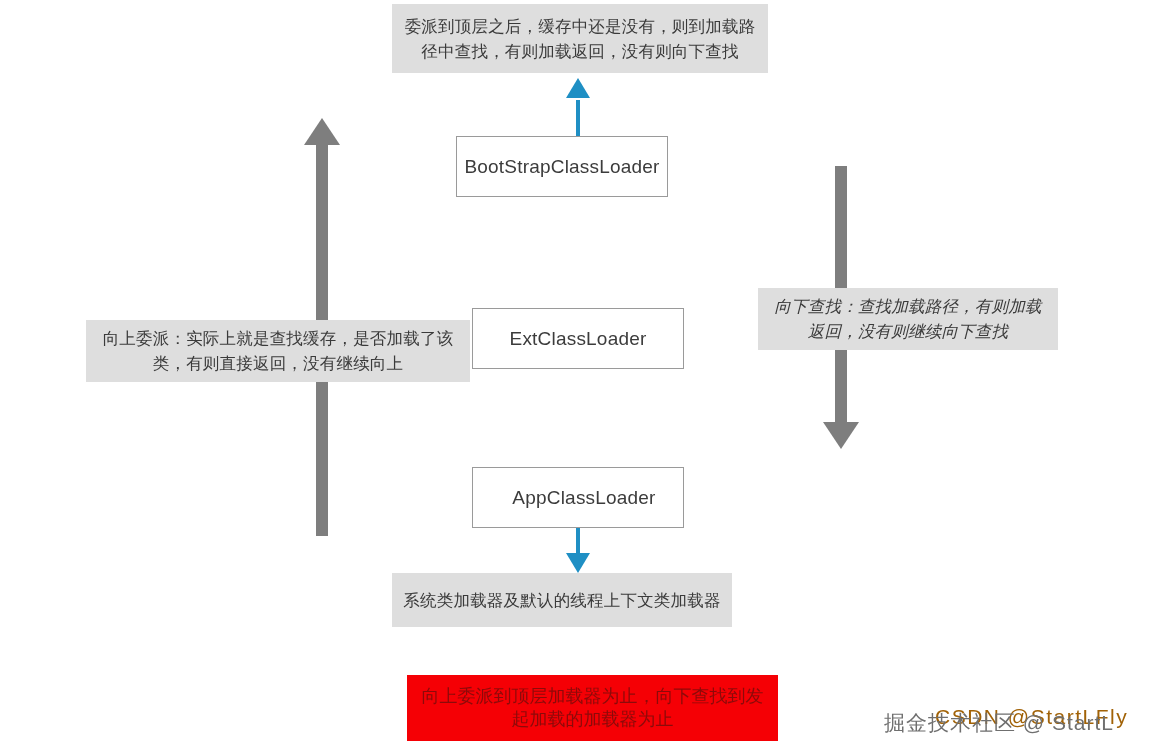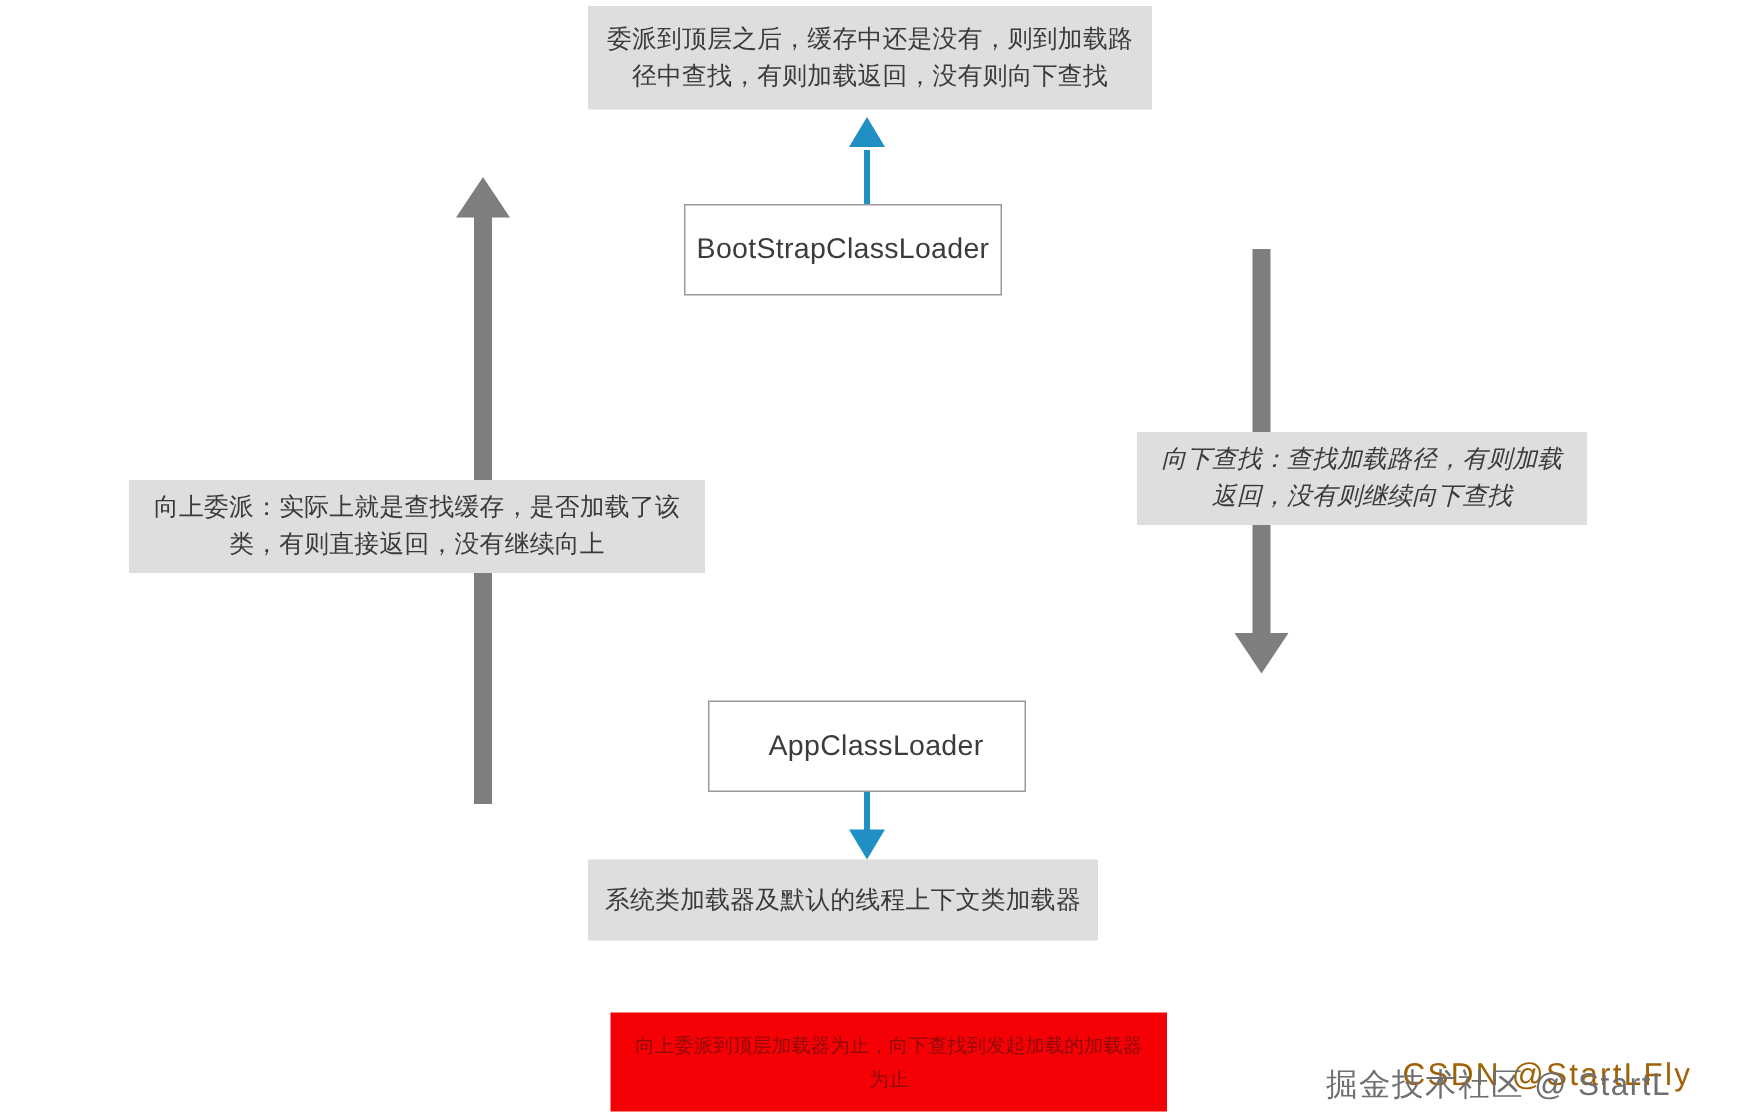--- a/index.html
+++ b/index.html
@@ -47,21 +47,21 @@
     letter-spacing: 0.2px;
   }
   .red-box {
     position: absolute;
     background: #f50005;
     color: #8c0a0a;
     display: flex;
     align-items: center;
     justify-content: center;
     text-align: center;
-    font-size: 13px;
+    font-size: 18px;
     line-height: 23px;
     box-sizing: border-box;
     padding: 4px 12px;
   }
   .arrow-svg {
     position: absolute;
     overflow: visible;
   }
   .watermark-jj {
     position: absolute;
@@ -89,20 +89,23 @@
 
   <svg class="arrow-svg" style="left:565px; top:76px; width:26px; height:60px;" viewBox="0 0 26 60">
     <rect x="11" y="24" width="4" height="36" fill="#1f8fc4"></rect>
     <polygon points="13,2 25,22 1,22" fill="#1f8fc4"></polygon>
   </svg>
 
   <div class="loader-box" style="left:456px; top:136px; width:212px; height:61px;">
     <span>BootStrapClassLoader</span>
   </div>
 
+  <div class="loader-box" style="left:472px; top:308px; width:212px; height:61px;">
+    <span>ExtClassLoader</span>
+  </div>
 
   <div class="loader-box" style="left:472px; top:467px; width:212px; height:61px;padding-left:12px;">
     <span>AppClassLoader</span>
   </div>
 
   <svg class="arrow-svg" style="left:303px; top:118px; width:38px; height:418px;" viewBox="0 0 38 418">
     <rect x="13" y="22" width="12" height="396" fill="#7e7e7e"></rect>
     <polygon points="19,0 37,27 1,27" fill="#7e7e7e"></polygon>
   </svg>
 

